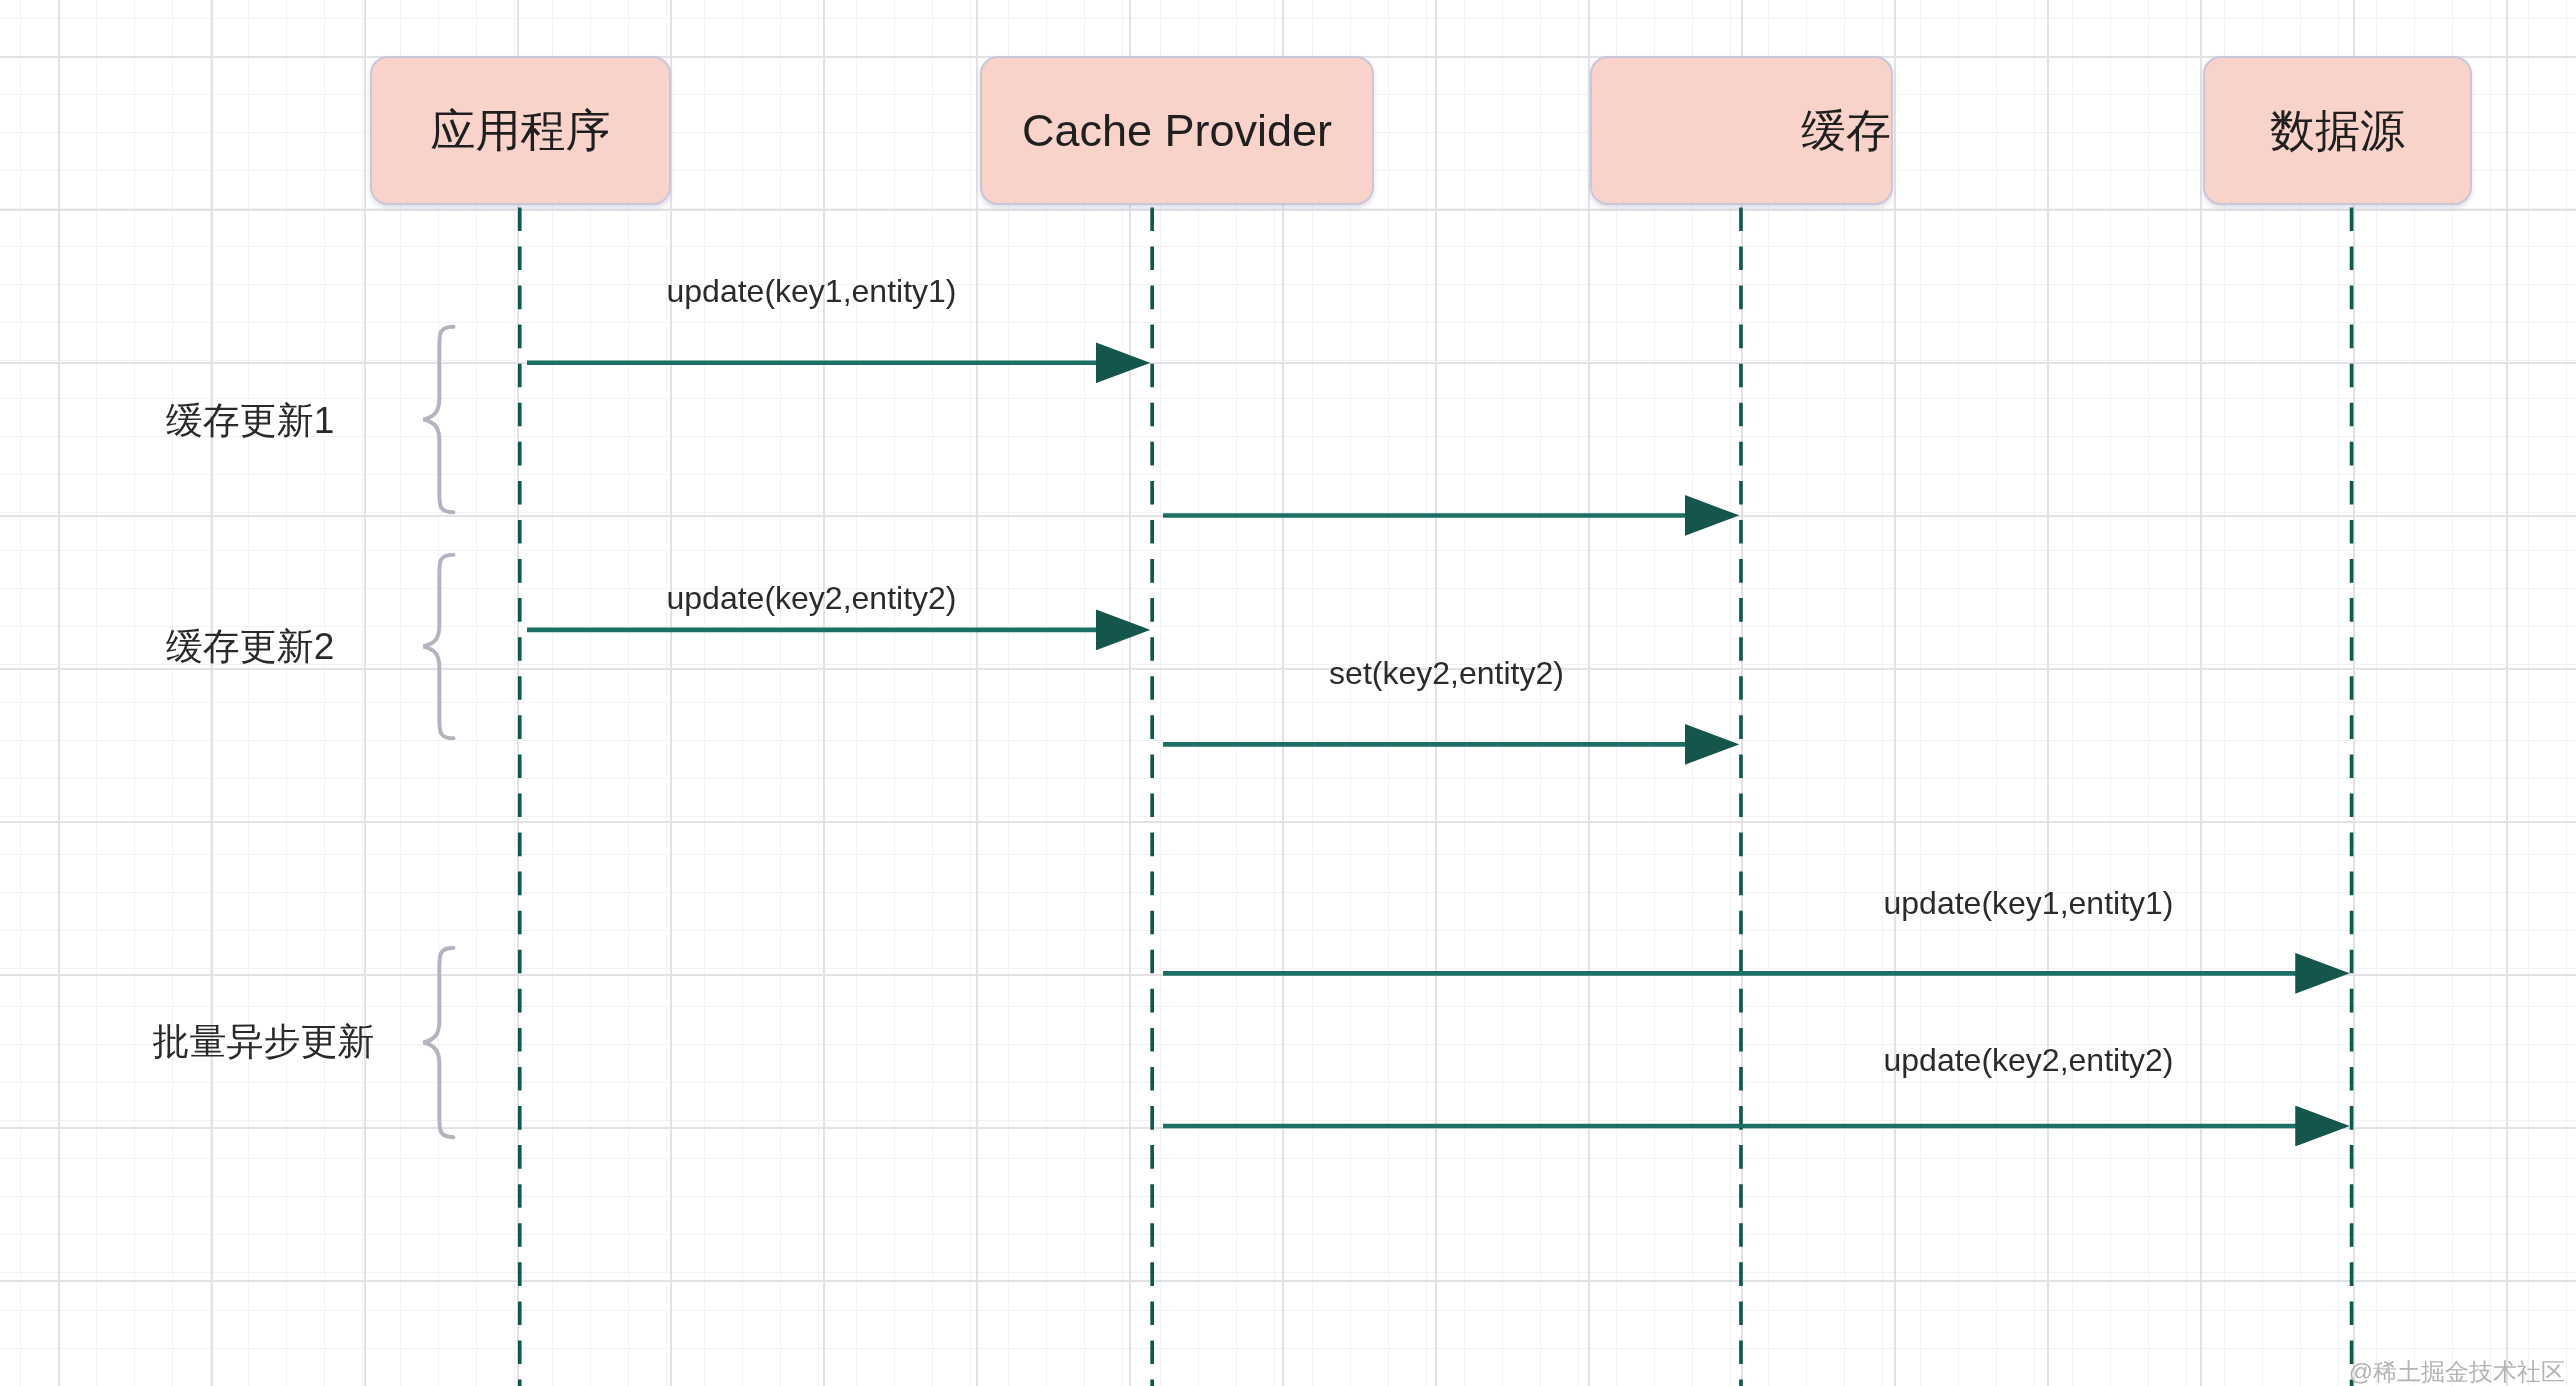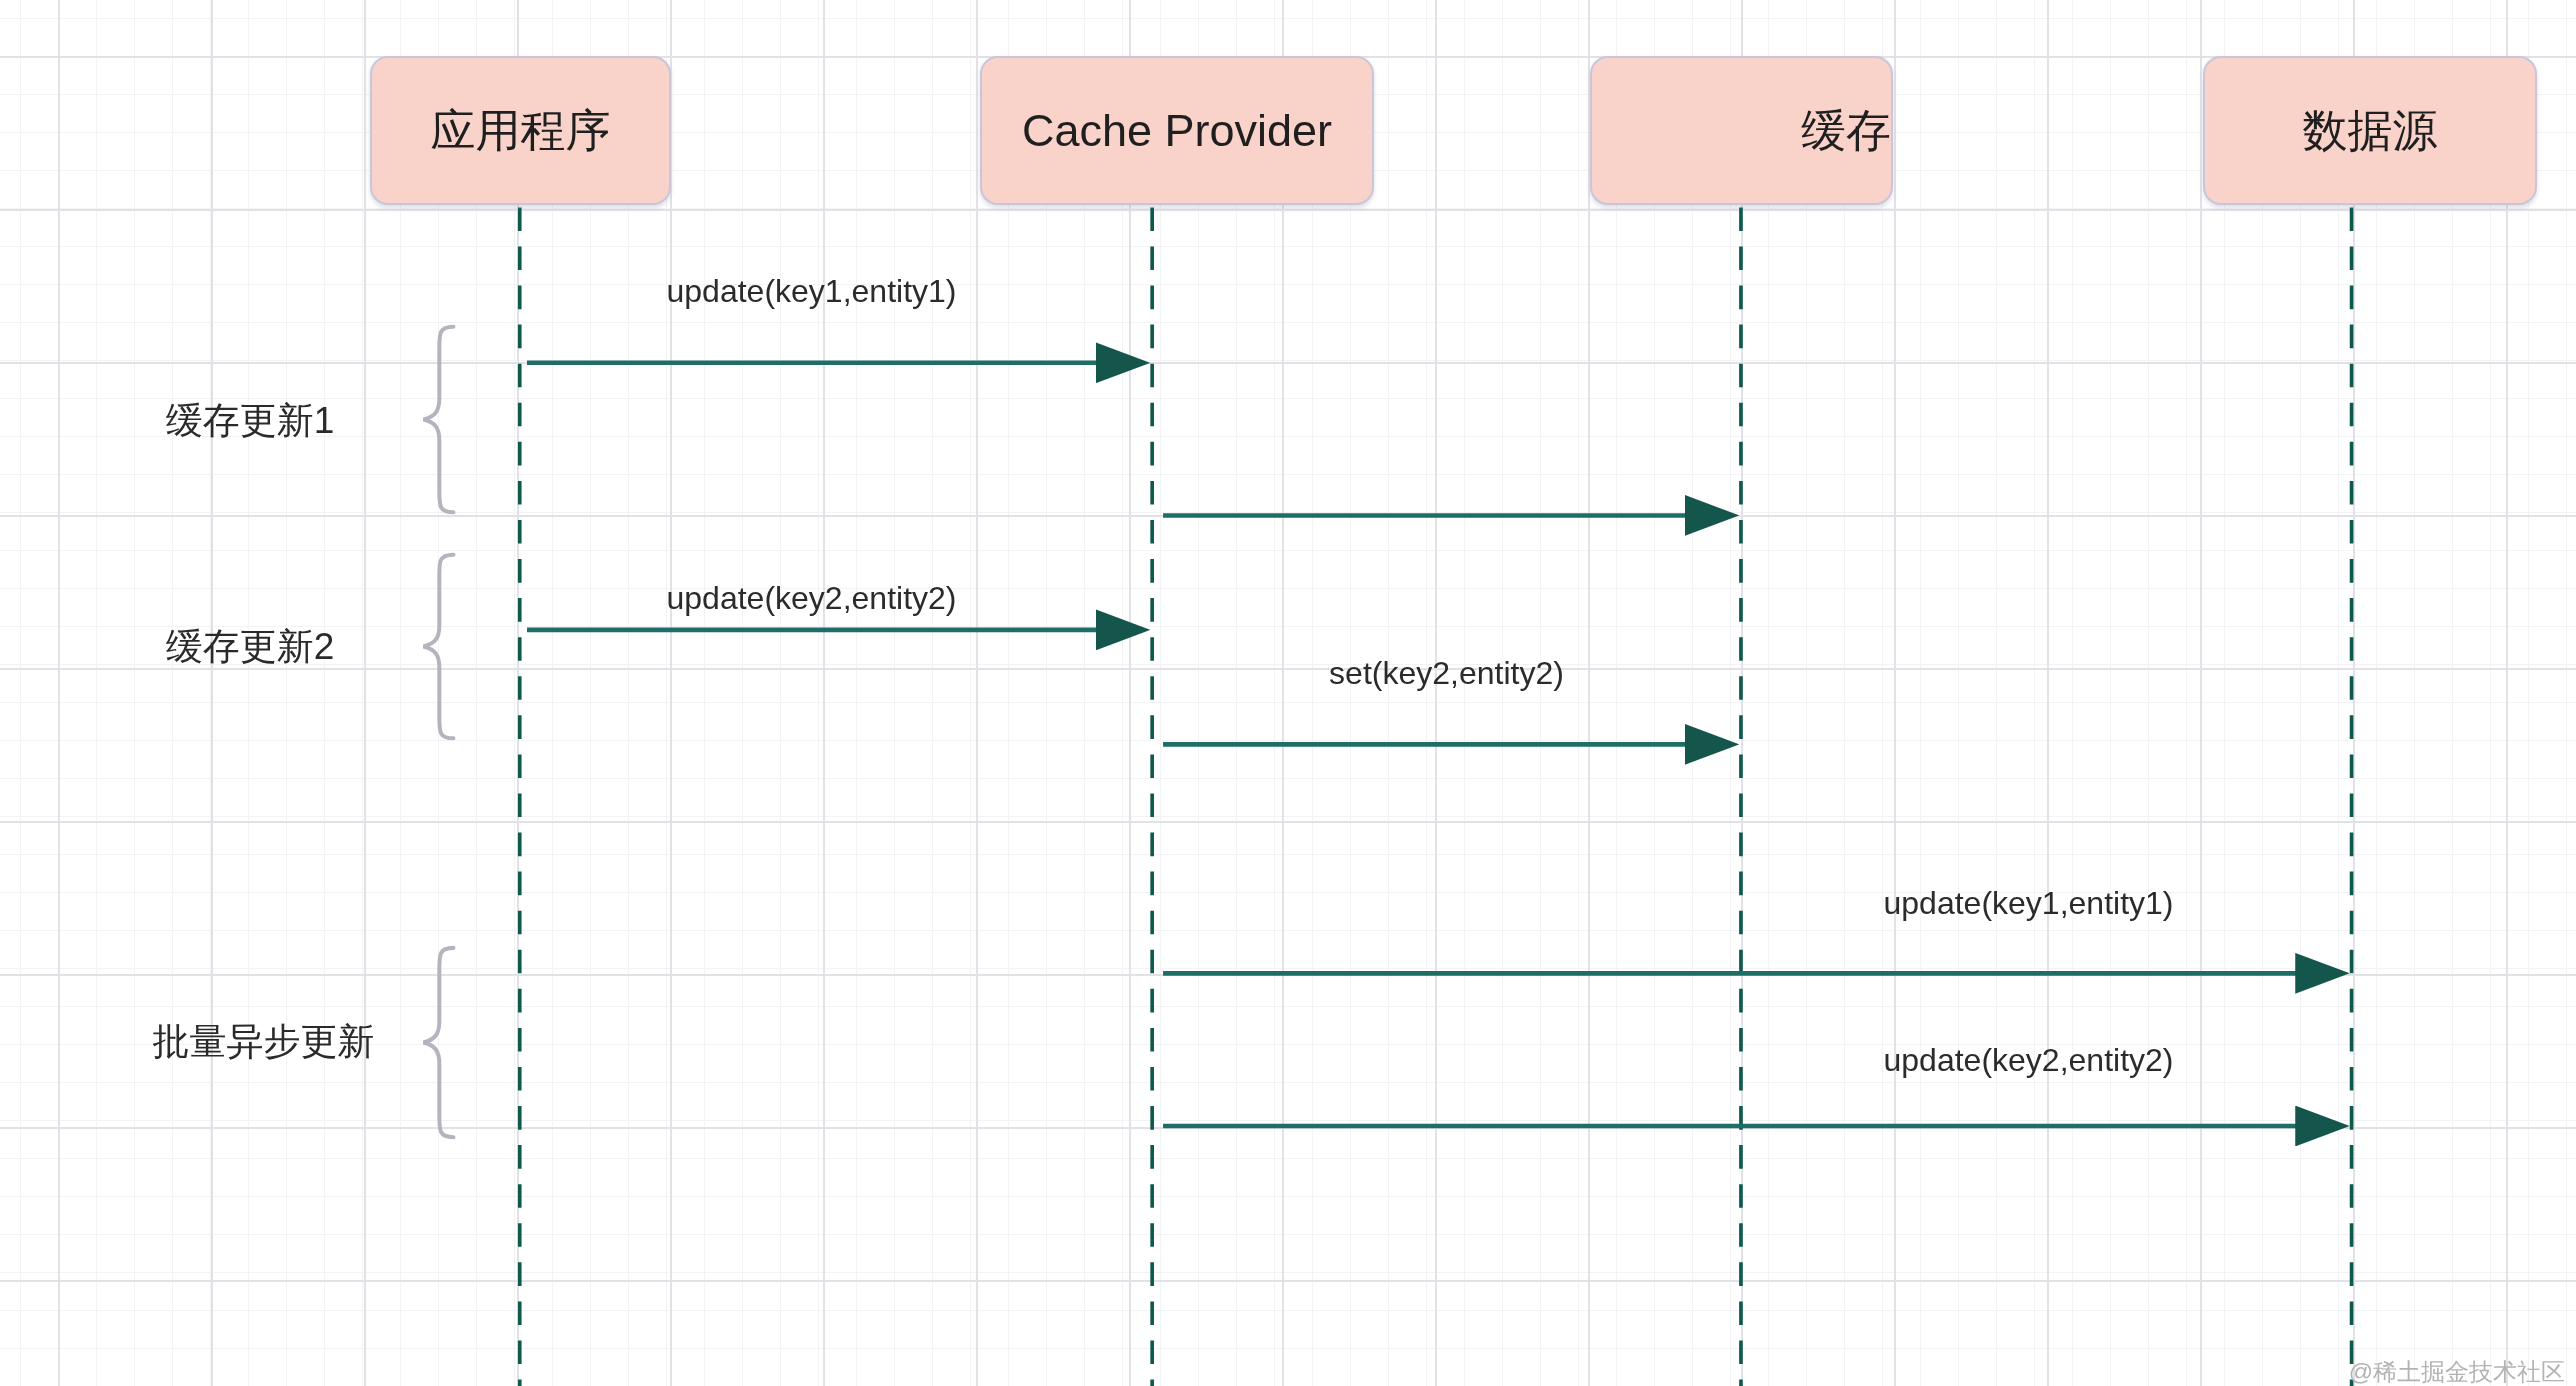--- a/index.html
+++ b/index.html
@@ -37,21 +37,21 @@
     border: 2.7px solid #c9c6da;
     border-radius: 18px;
     box-shadow: 0 2.7px 4.5px rgba(130,128,160,0.25);
     display: flex; align-items: center; justify-content: center;
     font-size: 45px; color: #1f1f1f;
     box-sizing: border-box;
   }
   .a0 { left: 370px;  top: 56px; width: 301px; height: 149px; }
   .a1 { left: 980px; top: 56px; width: 394px; height: 149px; }
   .a2 { left: 1590px; top: 56px; width: 303px; height: 149px; justify-content: flex-end; }
-  .a3 { left: 2203px; top: 56px; width: 334px; height: 149px; text-align: center; }
+  .a3 { left: 2203px; top: 56px; width: 269px; height: 149px; text-align: center; }
   .mlabel {
     position: absolute;
     width: 691px;
     text-align: center;
     font-size: 32px; line-height: 53px;
     color: #2b2b2b;
     white-space: nowrap;
   }
   .m0 { left: 466px;  top: 265px; }
   .m1 { left: 1101px; top: 417px; }

